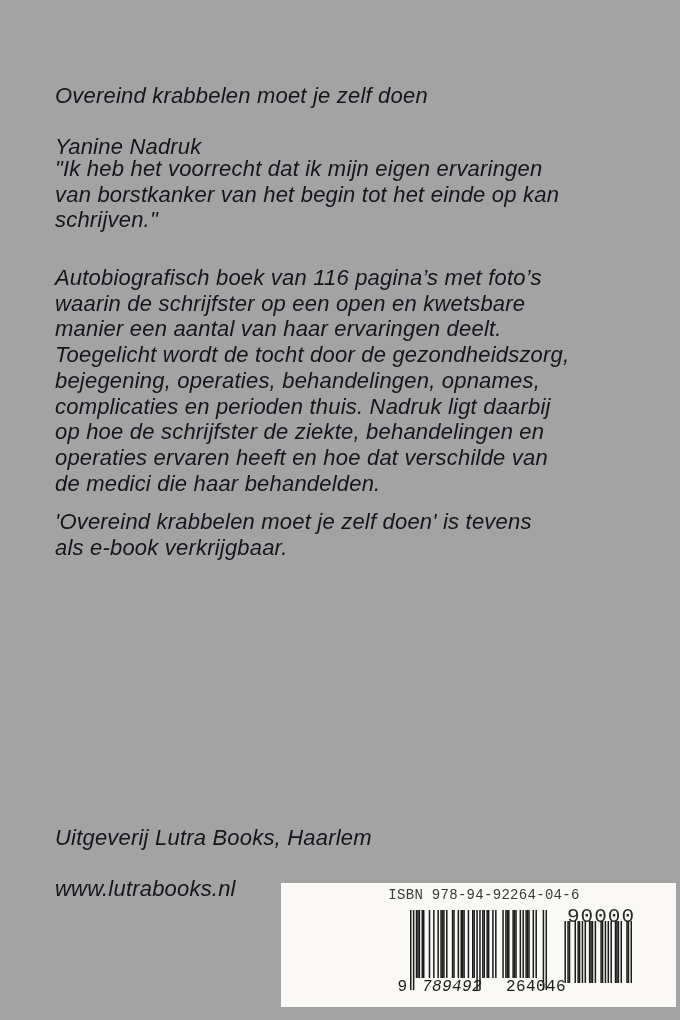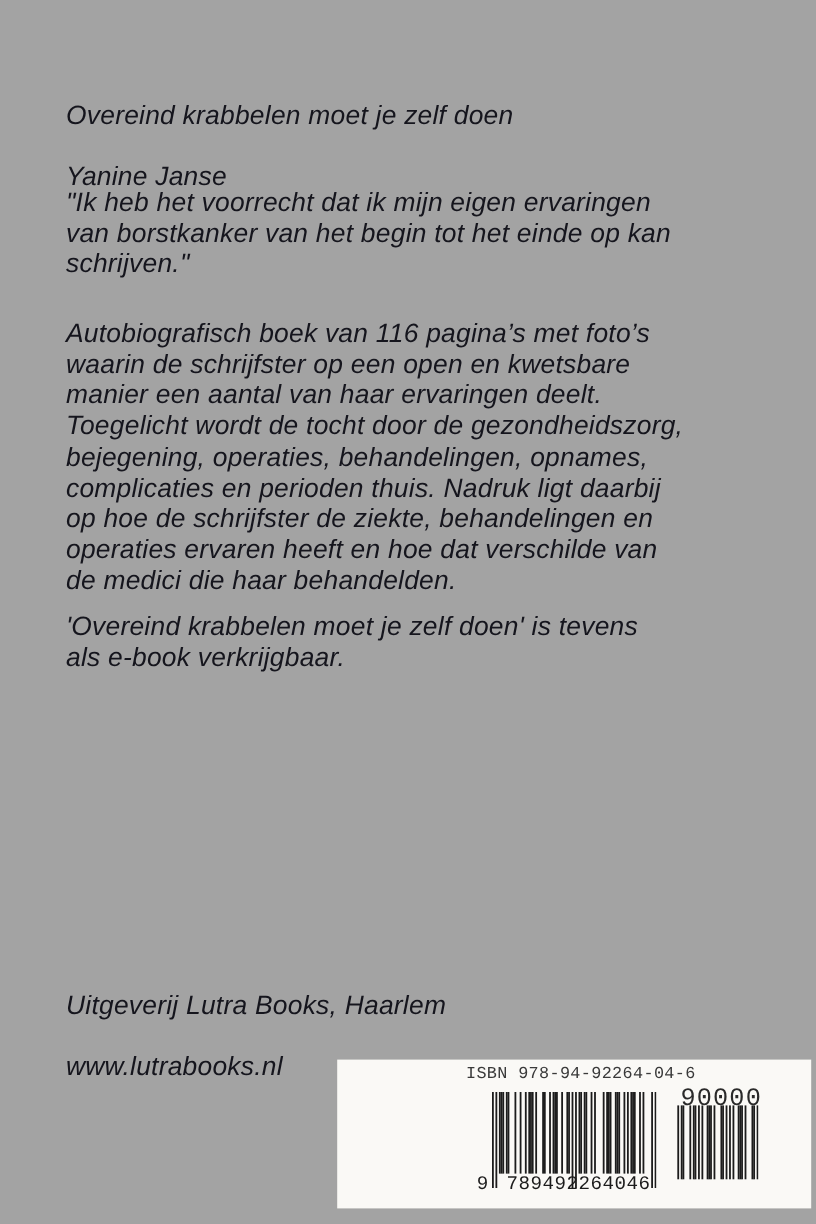--- a/index.html
+++ b/index.html
@@ -53,39 +53,39 @@
   .addon-bars{ left: 282px; top: 38px; width: 70px;  height: 62px; }
   .bars svg  { position: absolute; left: 0; top: 0; }
   .bc-digit {
     font-family: "Liberation Mono", monospace;
     font-size: 16px;
     line-height: 16px;
     color: #1c1c1c;
     white-space: nowrap;
   }
   .digit-lead  { left: 110px; top: 96px; width: 16px; text-align: right; }
-  .digits-left { left: 133px; top: 96px; width: 76px; text-align: center; letter-spacing: 0.4px; }
-  .digits-right{ left: 201px; top: 96px; width: 84px; text-align: left; letter-spacing: 0.4px; }
+  .digits-left { left: 133px; top: 96px; width: 76px; text-align: center; letter-spacing: 0.4px; font-style: italic; }
+  .digits-right{ left: 201px; top: 96px; width: 84px; text-align: right; letter-spacing: 0.4px; }
   .addon-label {
     left: 286px; top: 22px; width: 66px;
     text-align: right;
     font-family: "Liberation Mono", monospace;
     font-size: 21px;
     letter-spacing: 1px;
     color: #2a2a2a;
   }
 </style>
 </head>
 <body>
 
 <div class="cover">
 
   <div class="textblock title-block">
     <div>Overeind krabbelen moet je zelf doen</div>
-    <div>Yanine Janse</div>
+    <div>Yanine Nadruk</div>
   </div>
 
   <div class="textblock quote-block">"Ik heb het voorrecht dat ik mijn eigen ervaringen
 van borstkanker van het begin tot het einde op kan
 schrijven."</div>
 
   <div class="textblock desc-block">Autobiografisch boek van 116 pagina’s met foto’s
 waarin de schrijfster op een open en kwetsbare
 manier een aantal van haar ervaringen deelt.
 Toegelicht wordt de tocht door de gezondheidszorg,

